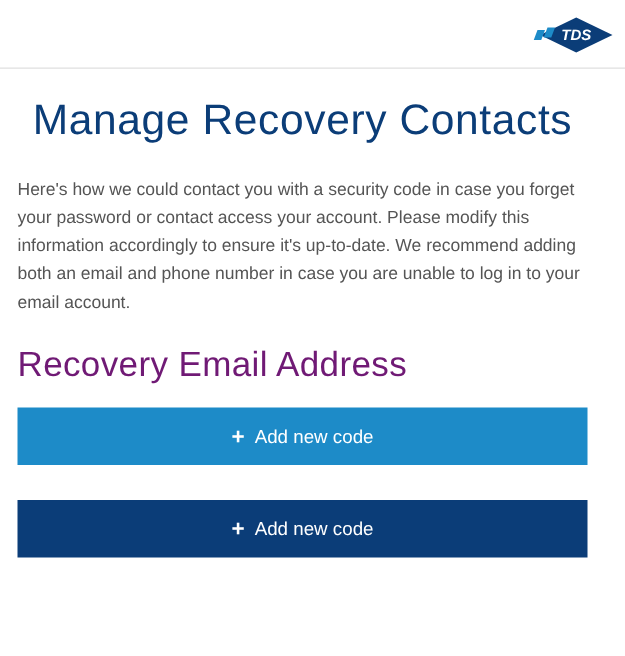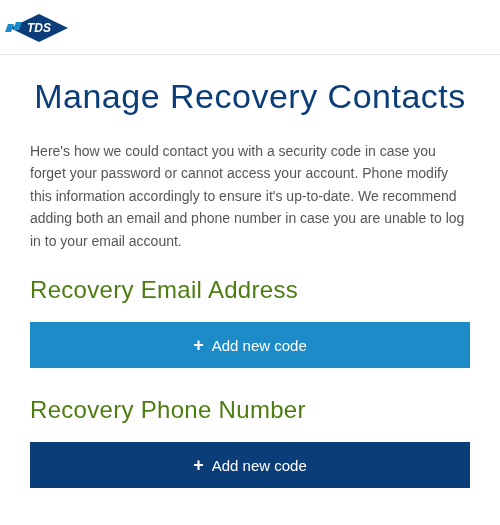--- a/index.html
+++ b/index.html
@@ -8,52 +8,52 @@
       box-sizing: border-box;
     }
     body {
       font-family: -apple-system, BlinkMacSystemFont, "Segoe UI", Arial, sans-serif;
       background: #fff;
       width: 500px;
       height: 525px;
     }
     .header {
       display: flex;
-      justify-content: flex-start;
+      justify-content: flex-end;
       align-items: center;
       padding: 12px 0 10px 0;
       border-bottom: 1px solid #e0e0e0;
     }
     .logo {
       width: 78px;
       height: 32px;
       position: relative;
     }
     .main {
-      padding: 22px 30px 0 30px;
+      padding: 22px 30px 0 14px;
     }
     .title {
       font-size: 34px;
       font-weight: 300;
       color: #0b3d78;
       text-align: center;
       line-height: 1.15;
       letter-spacing: 0.5px;
       margin-bottom: 24px;
     }
     .description {
       font-size: 14px;
       color: #555;
       line-height: 1.6;
       margin-bottom: 24px;
     }
     .section-heading {
-      font-size: 24px;
+      font-size: 28px;
       font-weight: 400;
-      color: #4d7c0f;
+      color: #701a75;
       margin-bottom: 18px;
       letter-spacing: 0.3px;
     }
     .add-button {
       width: 100%;
       padding: 14px 0;
       border: none;
       font-size: 15px;
       font-weight: 400;
       cursor: pointer;
@@ -88,28 +88,27 @@
       <polygon points="8,12 14,12 11,20 5,20" fill="#1d8bc8"></polygon>
       <polygon points="16,10 22,10 19,18 13,18" fill="#1d8bc8"></polygon>
       <text x="39" y="20" text-anchor="middle" font-family="Arial" font-size="12" font-weight="bold" font-style="italic" fill="#fff">TDS</text>
     </svg>
   </div>
 </div>
 
 <div class="main">
   <h1 class="title">Manage Recovery Contacts</h1>
 
-  <p class="description">Here's how we could contact you with a security code in case you forget your password or cannot access your account. Phone modify this information accordingly to ensure it's up-to-date. We recommend adding both an email and phone number in case you are unable to log in to your email account.</p>
+  <p class="description">Here's how we could contact you with a security code in case you forget your password or contact access your account. Please modify this information accordingly to ensure it's up-to-date. We recommend adding both an email and phone number in case you are unable to log in to your email account.</p>
 
   <h2 class="section-heading">Recovery Email Address</h2>
 
   <button class="add-button add-button-email">
     <span class="plus-icon">+</span>
     <span>Add new code</span>
   </button>
 
-  <h2 class="section-heading">Recovery Phone Number</h2>
 
   <button class="add-button add-button-phone">
     <span class="plus-icon">+</span>
     <span>Add new code</span>
   </button>
 </div>
 
 </body></html>

